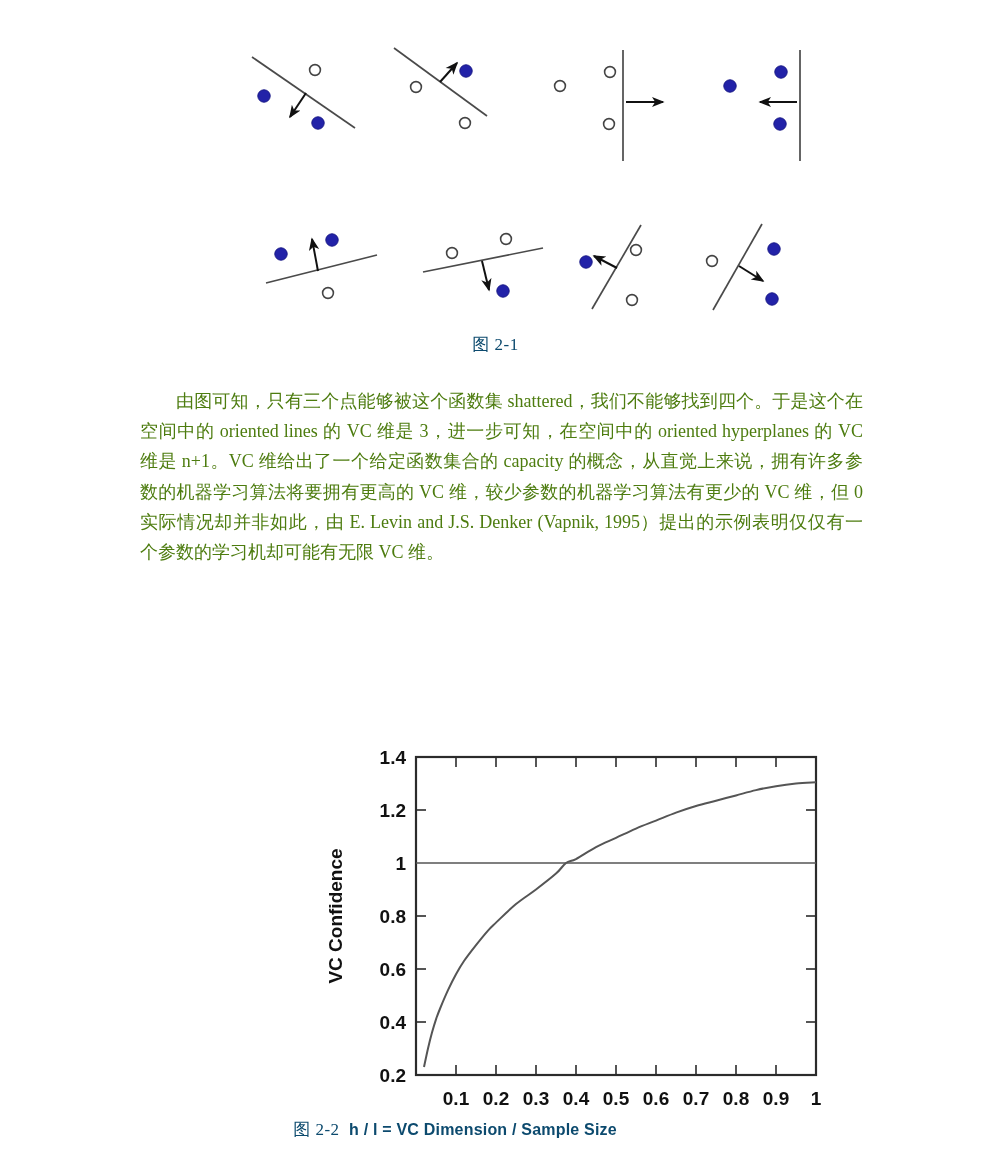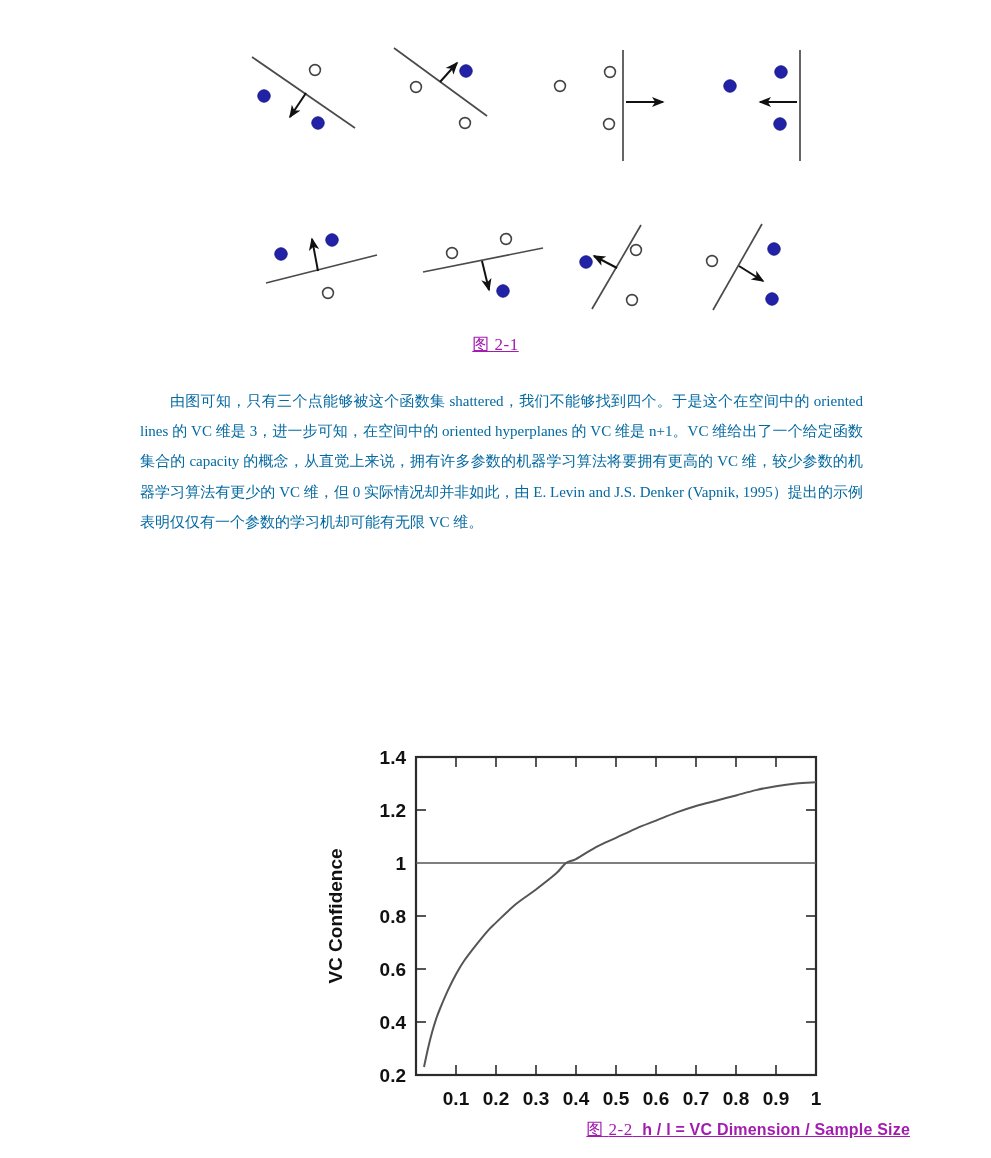--- a/index.html
+++ b/index.html
@@ -26,59 +26,58 @@
   }
   #fig1-svg { display: block; }
 
   .fig-caption {
     position: absolute;
     width: 991px;
     text-align: center;
     font-family: "Liberation Serif", "DejaVu Serif", serif;
     font-size: 17px;
     letter-spacing: 0.5px;
-    color: #a21caf;
-    text-decoration: underline;
+    color: #0c4a6e;
   }
   #fig-2-1-caption { top: 333px; }
 
   
   #body-text {
     position: absolute;
     left: 140px;
     top: 386px;
     width: 723px;
   }
   .para {
-    font-size: 15px;
+    font-size: 18px;
     line-height: 30.2px;
     text-align: justify;
     text-justify: inter-character;
     text-indent: 2em;
     margin: 0 0 8px 0;
-    color: #0369a1;
+    color: #4d7c0f;
     font-family: "Liberation Serif", "DejaVu Serif", serif;
   }
   #para-2 { margin-top: 14px; }
 
   
   #figure-2-2 {
     position: absolute;
     left: 0;
     top: 735px;
     width: 991px;
     height: 400px;
     padding-left: 24px;
   }
   #chart-svg { display: block; }
   #fig-2-2-caption {
     position: absolute;
     top: 1118px;
     width: 910px;
-    text-align: right;
+    text-align: center;
   }
   .cap-cjk {
     font-family: "Liberation Serif", "DejaVu Serif", serif;
     font-size: 17px;
   }
   .cap-num {
     font-family: "Liberation Serif", "DejaVu Serif", serif;
     font-size: 17px;
   }
   .cap-eng {

